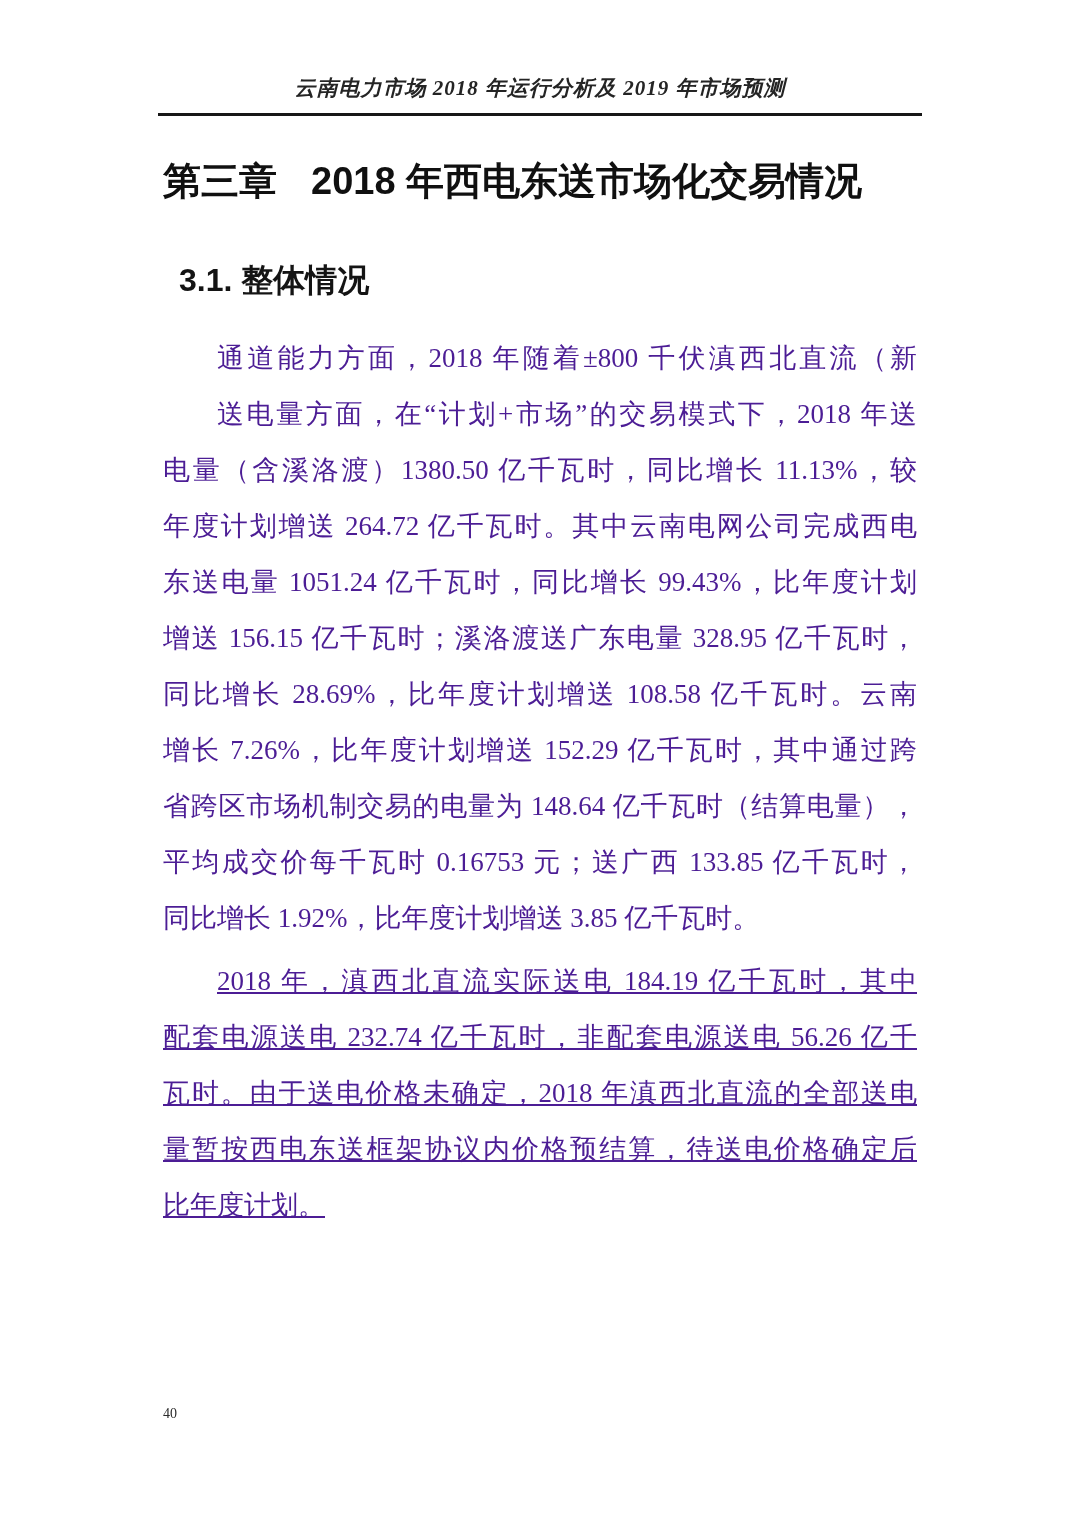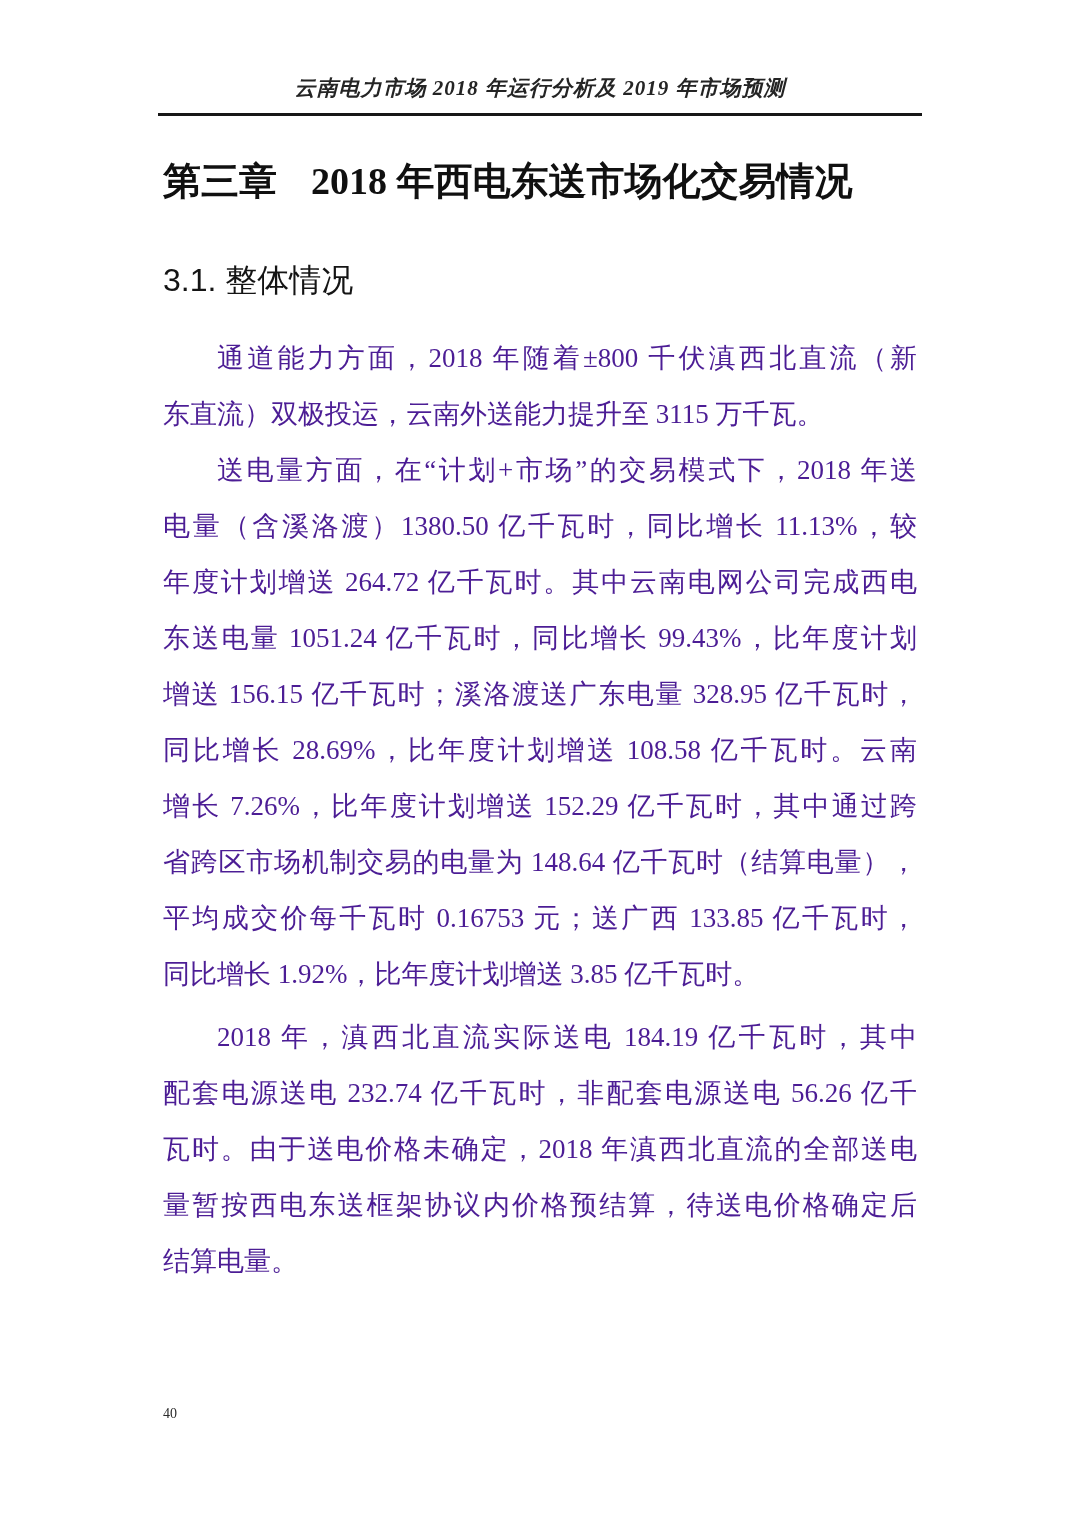--- a/index.html
+++ b/index.html
@@ -32,52 +32,53 @@
   }
   .header-rule {
     margin-top: 11px;
     margin-left: -5px;
     width: 764px;
     height: 3px;
     background: #171717;
   }
   .chapter-heading {
     margin-top: 42px;
-    font-family: Liberation Serif, serif;
+    font-family: Liberation Sans, sans-serif;
     font-weight: bold;
     font-size: 38px;
     line-height: 46px;
     color: #101010;
     white-space: nowrap;
   }
   .chapter-label { margin-right: 34px; }
   .section-heading {
     margin-top: 56px;
     font-family: "Liberation Sans", "DejaVu Sans", sans-serif;
-    font-weight: normal;
+    font-weight: bold;
     font-size: 32px;
     line-height: 40px;
     color: #141414;
     white-space: nowrap;
+    margin-left: 16px;
   }
   .body-text {
     margin-top: 30px;
     font-size: 27px;
     color: #4c1d95;
   }
   .line {
     height: 56px;
     line-height: 56px;
     text-align: justify;
     text-align-last: justify;
     overflow: hidden;
   }
   .line.first { text-indent: 54px; }
   .line.last { text-align-last: left; }
-  .para-3 { margin-top: 7px; }
+  .para-3 { margin-top: 7px; text-decoration: underline; }
   .page-number {
     position: absolute;
     left: 163px;
     top: 1406px;
     font-size: 14px;
     color: #2b2b2b;
   }
 </style>
 </head>
 <body>
@@ -90,41 +91,40 @@
     <div class="header-rule"></div>
 
     <h1 class="chapter-heading"><span class="chapter-label">第三章</span><span>2018 年西电东送市场化交易情况</span></h1>
 
     <h2 class="section-heading">3.1. 整体情况</h2>
 
     <div class="body-text">
 
       <div class="paragraph para-1">
         <div class="line first">通道能力方面，2018 年随着±800 千伏滇西北直流（新</div>
-        <div class="line last">东直流）双极投运，云南外送能力提升至 3115 万千瓦。</div>
       </div>
 
       <div class="paragraph para-2">
         <div class="line first">送电量方面，在“计划+市场”的交易模式下，2018 年送</div>
         <div class="line">电量（含溪洛渡）1380.50 亿千瓦时，同比增长 11.13%，较</div>
         <div class="line">年度计划增送 264.72 亿千瓦时。其中云南电网公司完成西电</div>
         <div class="line">东送电量 1051.24 亿千瓦时，同比增长 99.43%，比年度计划</div>
         <div class="line">增送 156.15 亿千瓦时；溪洛渡送广东电量 328.95 亿千瓦时，</div>
         <div class="line">同比增长 28.69%，比年度计划增送 108.58 亿千瓦时。云南</div>
         <div class="line">增长 7.26%，比年度计划增送 152.29 亿千瓦时，其中通过跨</div>
         <div class="line">省跨区市场机制交易的电量为 148.64 亿千瓦时（结算电量），</div>
         <div class="line">平均成交价每千瓦时 0.16753 元；送广西 133.85 亿千瓦时，</div>
         <div class="line last">同比增长 1.92%，比年度计划增送 3.85 亿千瓦时。</div>
       </div>
 
       <div class="paragraph para-3">
         <div class="line first">2018 年，滇西北直流实际送电 184.19 亿千瓦时，其中</div>
         <div class="line">配套电源送电 232.74 亿千瓦时，非配套电源送电 56.26 亿千</div>
         <div class="line">瓦时。由于送电价格未确定，2018 年滇西北直流的全部送电</div>
         <div class="line">量暂按西电东送框架协议内价格预结算，待送电价格确定后</div>
-        <div class="line last">结算电量。</div>
+        <div class="line last">比年度计划。</div>
       </div>
 
     </div>
   </div>
 
   <div class="page-number">40</div>
 </div>
 
 </body></html>

